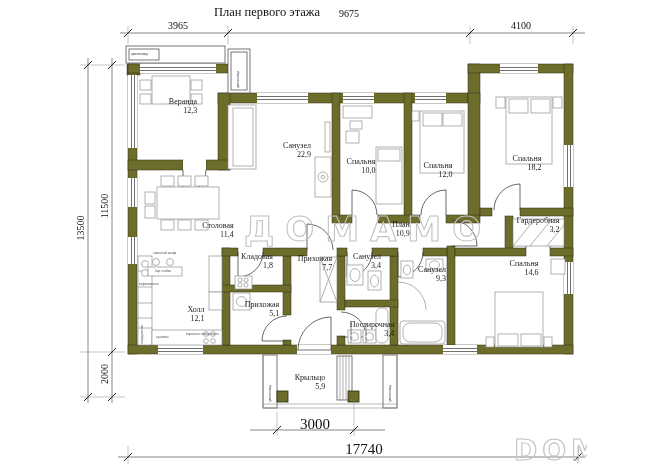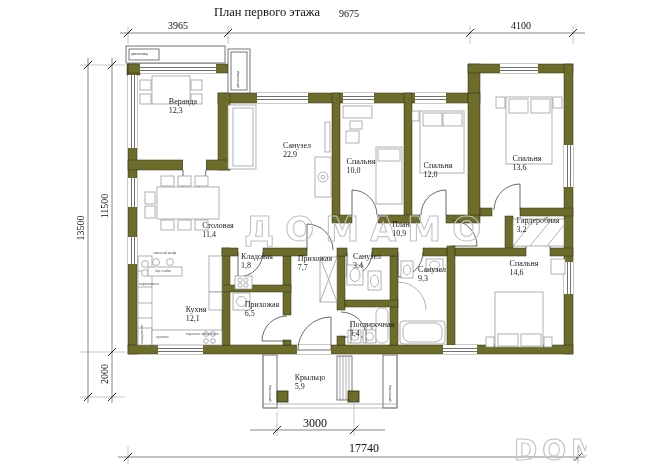--- a/index.html
+++ b/index.html
@@ -1,25 +1,25 @@
 <!DOCTYPE html>
 <html><head>
 <meta charset="utf-8">
 <style>
   html,body{margin:0;padding:0;background:#fff;}
   #stage{position:relative;width:587px;height:470px;background:#ffffff;overflow:hidden;
          font-family:"Liberation Serif",serif;}
   #plan-svg{position:absolute;left:0;top:0;z-index:1;}
   .title{position:absolute;left:267px;top:5px;transform:translateX(-50%);
          font-size:12.5px;color:#111;white-space:nowrap;z-index:4;}
-  .room-label{position:absolute;transform:translateX(-50%);text-align:left;
+  .room-label{position:absolute;transform:translateX(-50%);text-align:right;
          font-size:8px;line-height:1.12;color:#1c1c1c;white-space:nowrap;z-index:4;}
   .dim{position:absolute;transform:translateX(-50%);font-size:10px;color:#111;
          white-space:nowrap;z-index:4;}
-  .dim-lg{font-size:12px;}
+  .dim-lg{font-size:15px;}
   .dim-v{position:absolute;transform:translate(-50%,-50%) rotate(-90deg);
          font-size:10px;color:#111;white-space:nowrap;z-index:4;}
   .wm{position:absolute;font-family:"DejaVu Sans",sans-serif;font-weight:700;
       color:transparent;-webkit-text-stroke:1.1px #c3c3c3;z-index:3;white-space:nowrap;}
   .wm-center{left:244px;top:209px;font-size:34px;letter-spacing:11px;}
   .wm-corner{left:514px;top:434px;font-size:28px;letter-spacing:5px;}
   .micro{position:absolute;font-family:"Liberation Sans",sans-serif;font-size:3.2px;
          color:#555;z-index:4;white-space:nowrap;}
   .micro-v{transform:rotate(-90deg);transform-origin:left top;}
   .planter-label{position:absolute;font-family:"Liberation Sans",sans-serif;font-size:3.2px;
@@ -301,31 +301,31 @@
 
   <div class="title">План первого этажа</div>
 
   <div class="wm wm-center">ДОМАМО</div>
   <div class="wm wm-corner">DOMAMO</div>
 
   <div class="room-label" style="left:183px;top:98px"><span>Веранда</span><br><span>12,3</span></div>
   <div class="room-label" style="left:297px;top:142px"><span>Санузел</span><br><span>22,9</span></div>
   <div class="room-label" style="left:361px;top:158px"><span>Спальня</span><br><span>10,0</span></div>
   <div class="room-label" style="left:438px;top:162px"><span>Спальня</span><br><span>12,0</span></div>
-  <div class="room-label" style="left:527px;top:155px"><span>Спальня</span><br><span>13,6</span></div>
+  <div class="room-label" style="left:527px;top:155px"><span>Спальня</span><br><span>18,2</span></div>
   <div class="room-label" style="left:401px;top:221px"><span>План</span><br><span>10,9</span></div>
   <div class="room-label" style="left:538px;top:217px"><span>Гардеробная</span><br><span>3,2</span></div>
   <div class="room-label" style="left:218px;top:222px"><span>Столовая</span><br><span>11,4</span></div>
   <div class="room-label" style="left:257px;top:253px"><span>Кладовая</span><br><span>1,8</span></div>
   <div class="room-label" style="left:315px;top:255px"><span>Прихожая</span><br><span>7,7</span></div>
   <div class="room-label" style="left:367px;top:253px"><span>Санузел</span><br><span>3,4</span></div>
   <div class="room-label" style="left:432px;top:266px"><span>Санузел</span><br><span>9,3</span></div>
   <div class="room-label" style="left:524px;top:260px"><span>Спальня</span><br><span>14,6</span></div>
-  <div class="room-label" style="left:196px;top:306px"><span>Кухня</span><br><span>12,1</span></div>
-  <div class="room-label" style="left:262px;top:301px"><span>Прихожая</span><br><span>6,5</span></div>
+  <div class="room-label" style="left:196px;top:306px"><span>Холл</span><br><span>12,1</span></div>
+  <div class="room-label" style="left:262px;top:301px"><span>Прихожая</span><br><span>5,1</span></div>
   <div class="room-label" style="left:372px;top:321px"><span>Постирочная</span><br><span>3,4</span></div>
   <div class="room-label" style="left:310px;top:374px"><span>Крыльцо</span><br><span>5,9</span></div>
 
   <div class="dim" style="left:178px;top:20px">3965</div>
   <div class="dim" style="left:349px;top:8px">9675</div>
   <div class="dim" style="left:521px;top:20px">4100</div>
   <div class="dim-v" style="left:80px;top:228px">13500</div>
   <div class="dim-v" style="left:104px;top:206px">11500</div>
   <div class="dim-v" style="left:104px;top:374px">2000</div>
   <div class="dim dim-lg" style="left:315px;top:416px">3000</div>

